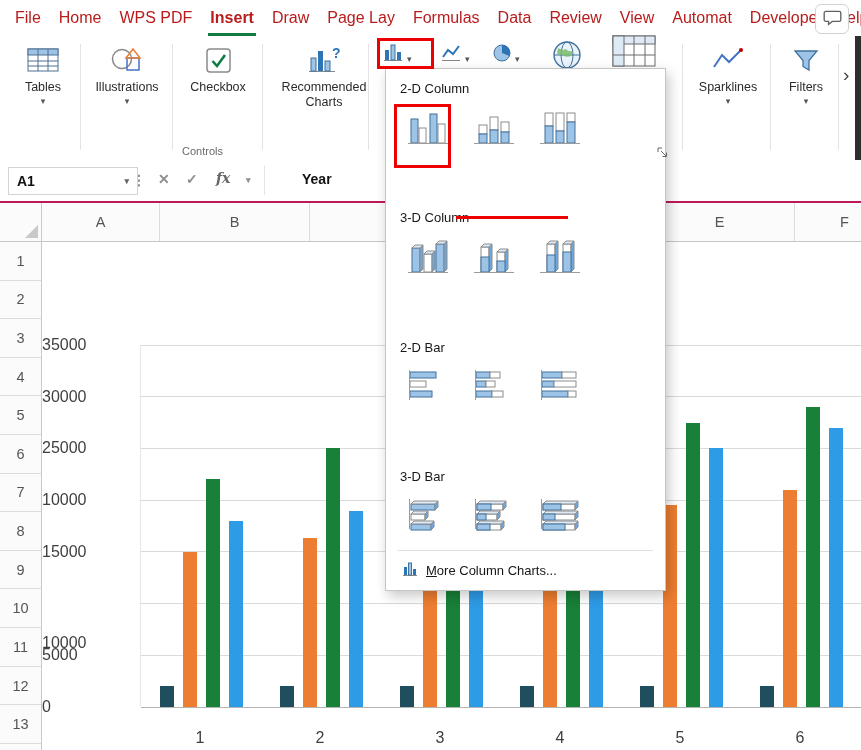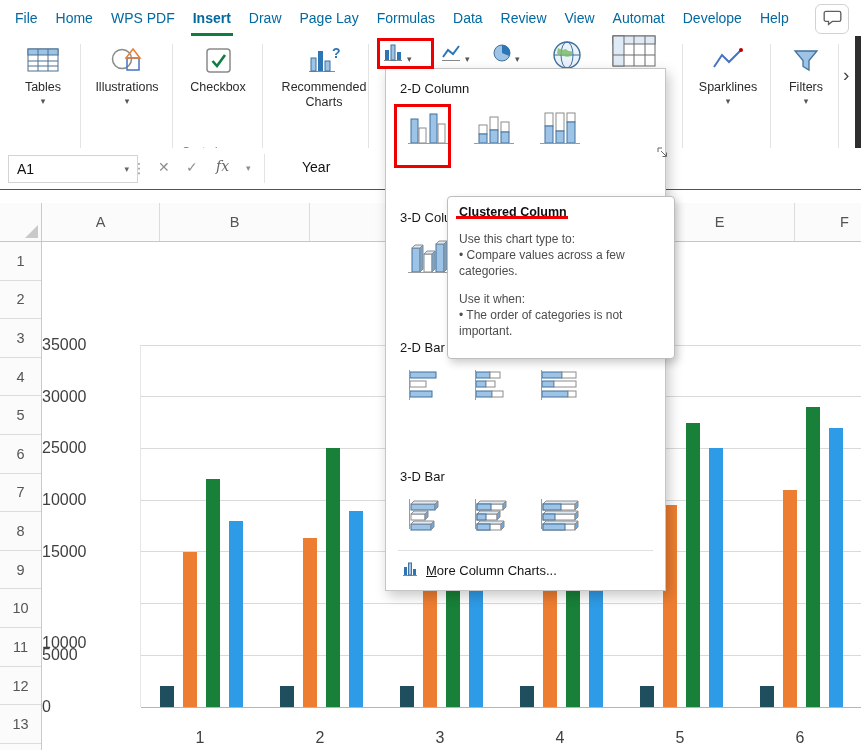--- a/index.html
+++ b/index.html
@@ -2,40 +2,40 @@
 <html style="--green: #107C41; --red: #EE0000;"><head>
 <meta charset="utf-8">
 <style>
   html,body{margin:0;padding:0;}
   body{width:861px;height:750px;overflow:hidden;background:#fff;font-family:"Liberation Sans",sans-serif;}
   .app{position:relative;width:861px;height:750px;background:#fff;}
 
   
   .tabs-bar{position:absolute;top:0;left:0;right:0;height:36px;background:#fff;border-bottom:1px solid #E6E6E6;}
   .tabs{display:flex;align-items:stretch;height:36px;padding-left:6px;}
-  .tab{padding:0 9px;display:flex;align-items:center;font-size:14px;color:#0369a1;white-space:nowrap;position:relative;}
+  .tab{padding:0 9px;display:flex;align-items:center;font-size:16px;color:#b91c1c;white-space:nowrap;position:relative;}
   .tab.active{font-weight:700;}
   .tab.active::after{content:"";position:absolute;left:7px;right:7px;bottom:0;height:3px;background:var(--green);}
   .comment-btn{position:absolute;right:12px;top:4px;width:32px;height:28px;border:1px solid #D2D2D2;border-radius:6px;display:flex;align-items:center;justify-content:center;background:#fff;}
 
   
   .ribbon{position:absolute;top:36px;left:0;right:0;height:126px;background:#fff;border-bottom:1px solid #D8D8D8;}
   .rb-sep{position:absolute;top:8px;bottom:12px;width:1px;background:#E3E3E3;}
   .big-btn{position:absolute;top:7px;display:flex;flex-direction:column;align-items:center;}
   .big-btn .bicon{height:34px;display:flex;align-items:center;}
   .big-btn .lbl{font-size:12.5px;color:#2b2b2b;margin-top:3px;text-align:center;line-height:1.2;}
   .caret{font-size:9px;color:#555;margin-top:2px;line-height:1;}
   .grp-lbl{position:absolute;bottom:5px;font-size:11px;color:#6a6a6a;text-align:left;}
   .sm-btn{position:absolute;top:6px;height:26px;display:flex;align-items:center;gap:3px;}
   .sm-btn .caret{margin-top:8px;}
   .overflow{position:absolute;font-size:19px;color:#444;}
   .edge{position:absolute;right:0;top:0;width:6px;height:126px;background:#2E2E2E;}
 
   
-  .fbar{position:absolute;top:148px;left:0;right:0;height:41px;background:#fff;border-bottom:1px solid #be185d;}
+  .fbar{position:absolute;top:160px;left:0;right:0;height:41px;background:#fff;border-bottom:7px solid #be185d;font-weight:bold;}
   .namebox{position:absolute;left:8px;top:7px;width:112px;height:26px;border:1px solid #D4D4D4;display:flex;align-items:center;justify-content:space-between;padding:0 8px;font-size:14px;color:#111;background:#fff;}
   .nb-caret{font-size:9px;color:#666;}
   .fglyph{position:absolute;color:#8f8f8f;font-size:14px;top:11px;}
   .fx{font-family:"DejaVu Serif",serif;font-style:italic;color:#666;}
   .fdiv{position:absolute;left:264px;top:6px;height:29px;width:1px;background:#E3E3E3;}
   .fvalue{position:absolute;left:302px;top:11px;font-size:14px;color:#111;}
 
   
   .corner{position:absolute;top:203px;left:0;width:42px;height:39px;background:#FBFBFB;border-right:1px solid #C9C9C9;border-bottom:1px solid #C6C6C6;box-sizing:border-box;}
   .corner .tri{position:absolute;right:3px;bottom:3px;width:0;height:0;border-left:13px solid transparent;border-bottom:13px solid #C9C9C9;}
@@ -523,28 +523,18 @@
   </div>
 
   <div class="launcher">
     <svg width="13" height="13" viewBox="0 0 13 13">
         <path d="M2 2 h4 M2 2 v4" stroke="#666" fill="none"></path>
         <path d="M5 5 l5 5" stroke="#666"></path>
         <path d="M10.5 10.5 h-4 M10.5 10.5 v-4" stroke="#666" fill="none"></path>
       </svg>
   </div>
 
-  <div class="tooltip">
-    <div class="tt-title">Clustered Column</div>
-    <div>
-        <div class="tt-line">Use this chart type to:</div>
-        <div class="tt-line">• Compare values across a few categories.</div>
-        <div class="tt-space"></div>
-        <div class="tt-line">Use it when:</div>
-        <div class="tt-line">• The order of categories is not important.</div>
-      </div>
-  </div>
 
   <div class="anno" style="left:377px;top:38px;width:57px;height:31px"></div>
   <div class="anno" style="left:394px;top:104px;width:57px;height:64px"></div>
   <div class="anno-line" style="left:456px;top:216px;width:112px;height:3px"></div>
 
 </div>
 
 </body></html>

